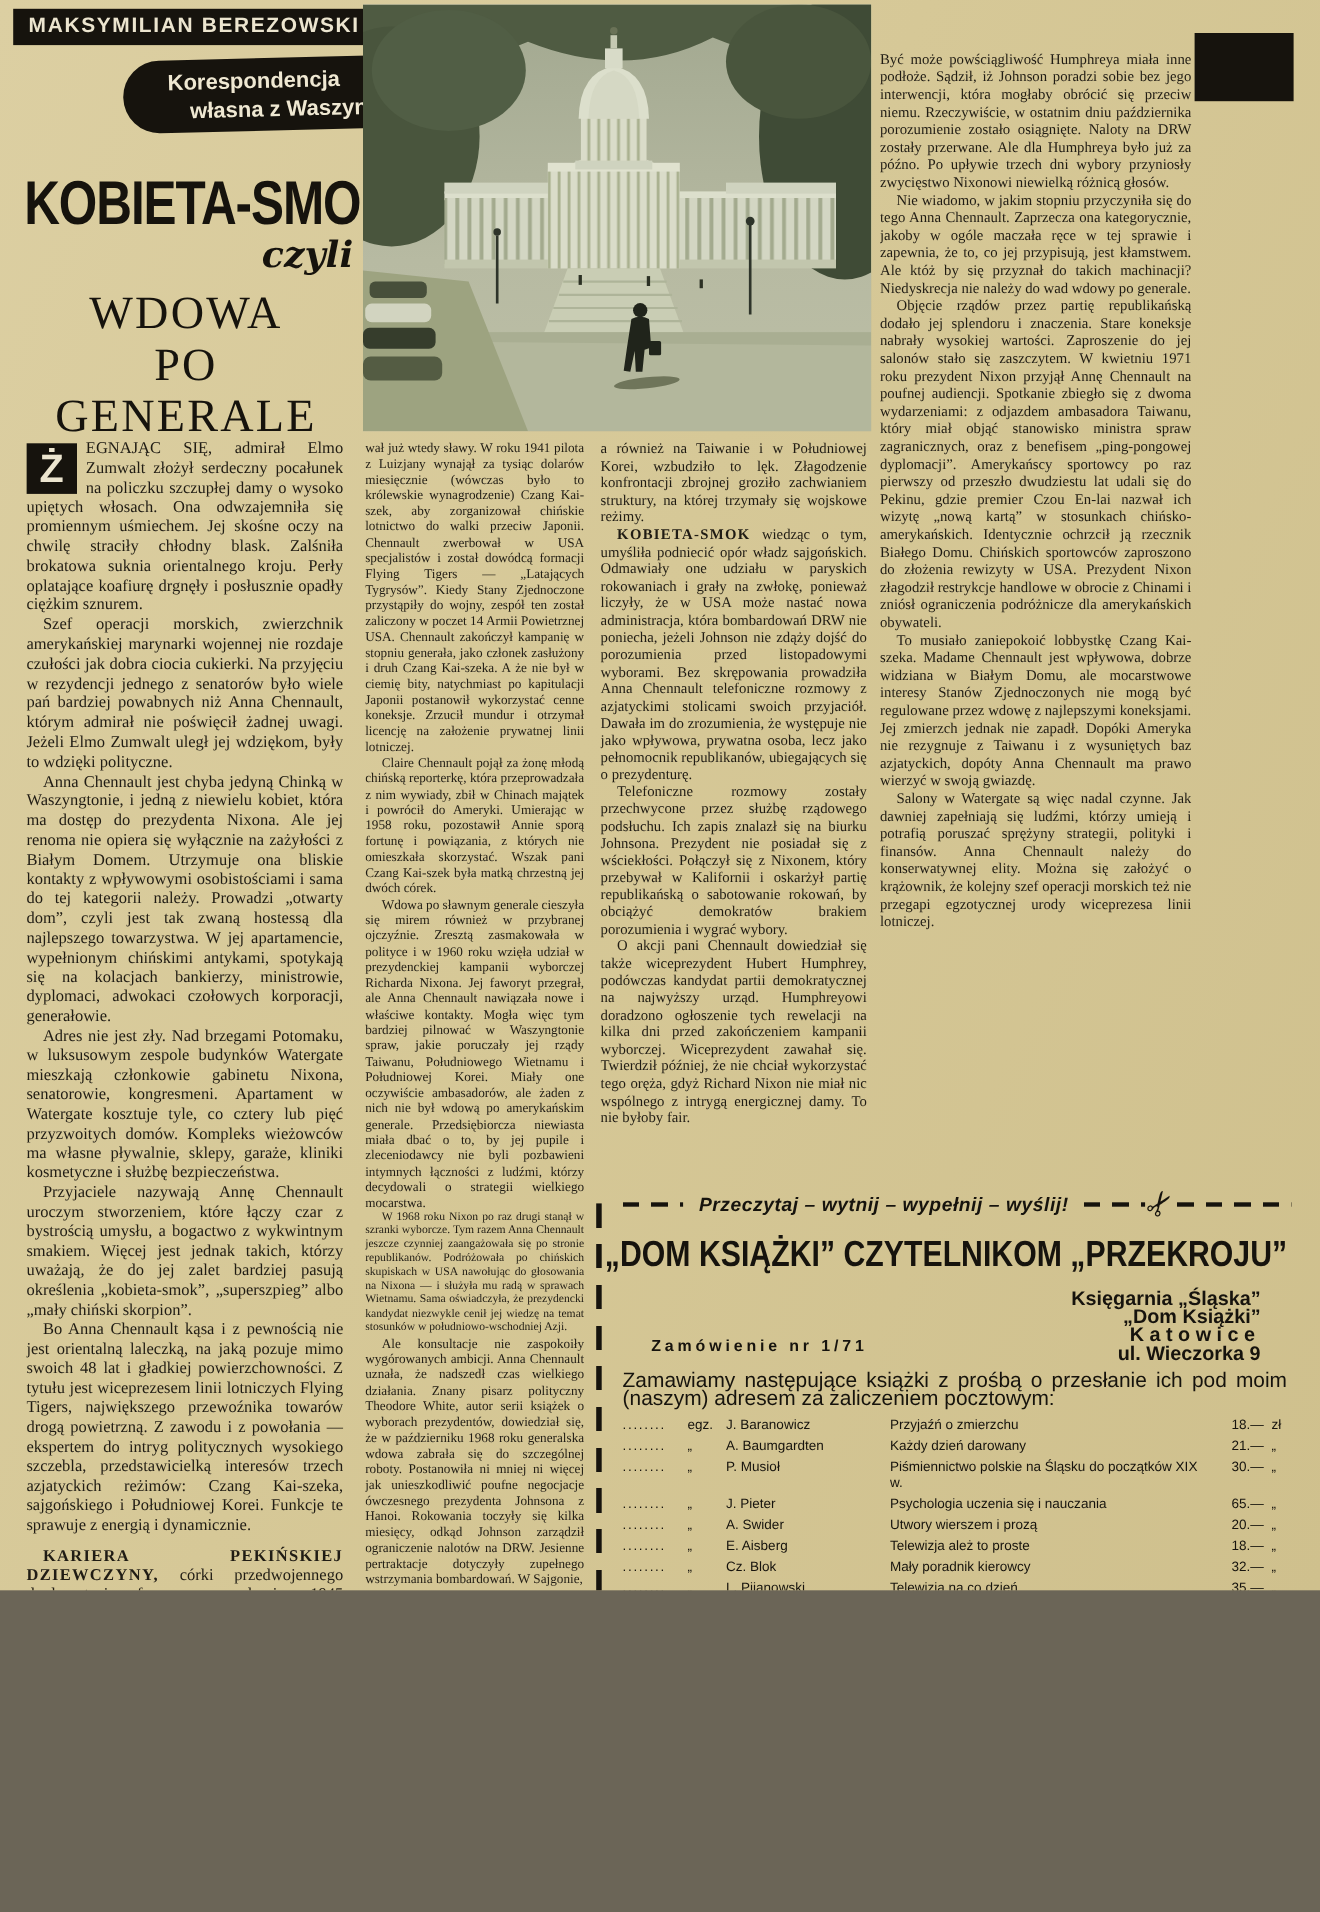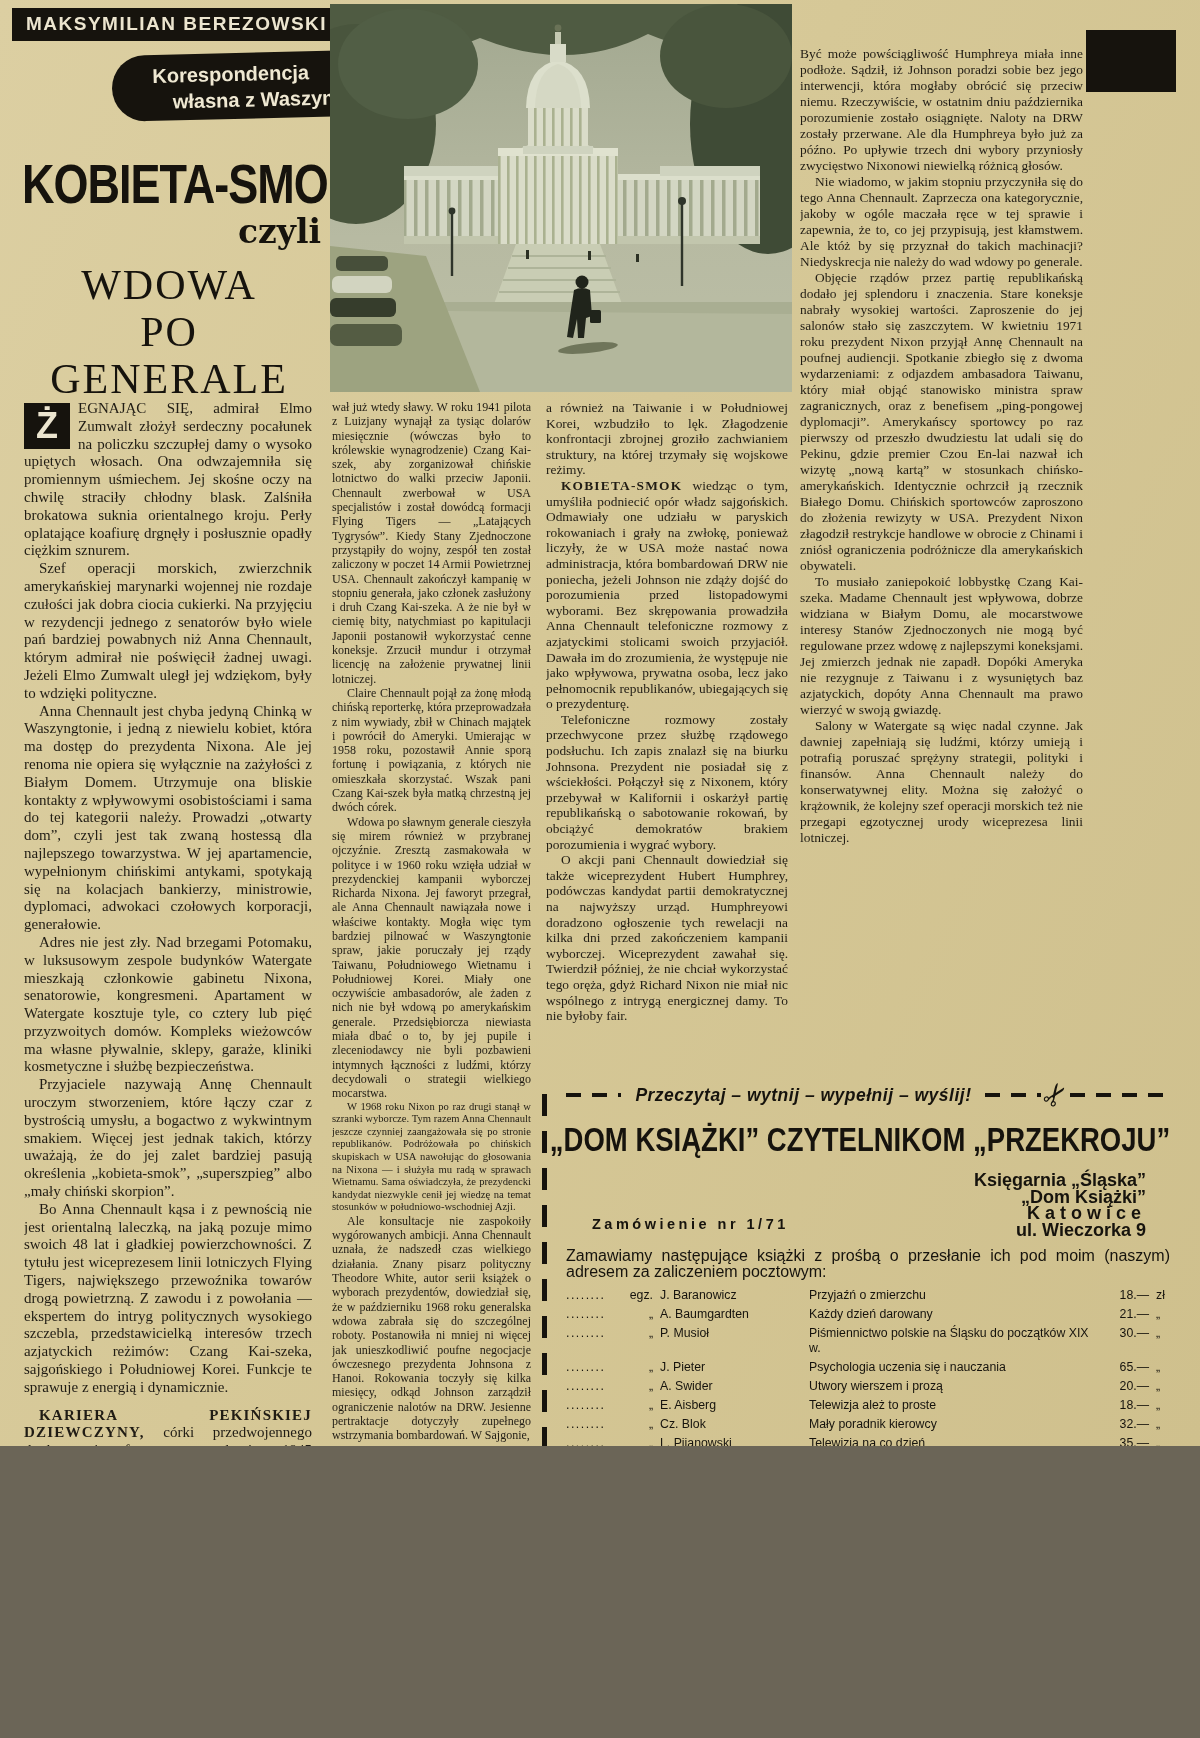--- a/index.html
+++ b/index.html
@@ -16,21 +16,21 @@
   .kicker{position:absolute;left:112px;top:52px;width:322px;height:66px;background:#16130d;
      color:#efe8d2;border-radius:33px;transform:rotate(-1.4deg);
      font-family:"Liberation Sans",sans-serif;font-weight:bold;font-size:20px;line-height:26px;
      padding-top:8px;text-align:center;}
   .kicker .k1{margin-right:84px;}
   .kicker .k2{margin-left:16px;}
   .main-title{position:absolute;left:22px;top:152px;font-family:"Liberation Sans",sans-serif;
      font-weight:bold;font-size:45px;letter-spacing:-1px;transform:scaleY(1.25);
      transform-origin:left top;color:#16130d;white-space:nowrap;}
   .czyli{position:absolute;left:238px;top:212px;font-family:"DejaVu Serif",serif;
-     font-weight:bold;font-size:33px;color:#16130d;}
+     font-style:italic;font-weight:bold;font-size:33px;color:#16130d;}
   .subtitle{position:absolute;left:16px;top:262px;width:306px;text-align:center;
      font-family:"Liberation Serif",serif;font-size:42px;line-height:47px;letter-spacing:2px;color:#16130d;}
 
   
   .photo{position:absolute;left:330px;top:4px;width:462px;height:388px;background:#aeb29c;overflow:hidden;}
   .photo svg{display:block;}
 
   .corner-mark{position:absolute;left:1086px;top:30px;width:90px;height:62px;background:#16130d;}
 
   
@@ -60,25 +60,25 @@
   .cut-label{font-weight:bold;font-style:italic;font-size:17.5px;letter-spacing:.5px;
      padding:0 14px;white-space:nowrap;}
   .scissors-top{font-size:30px;line-height:1;transform:rotate(-55deg);margin:0 2px;}
   .coupon-headline{text-align:center;font-weight:bold;font-size:27.5px;margin-top:14px;
      transform:scaleY(1.2);white-space:nowrap;}
   .coupon-meta{display:flex;justify-content:space-between;align-items:flex-end;margin:16px 34px 0 52px;}
   .order-no{font-weight:bold;font-size:14.5px;letter-spacing:3.5px;padding-bottom:6px;}
   .bookstore{text-align:right;font-size:18px;line-height:16.5px;}
   .bookstore .line{font-weight:bold;}
   .bookstore .line:nth-child(3){letter-spacing:5px;}
-  .coupon-intro{margin:10px 10px 0 26px;font-size:16px;line-height:15.5px;text-align:justify;}
+  .coupon-intro{margin:10px 10px 0 26px;font-size:19px;line-height:15.5px;text-align:justify;}
   .books{margin:9px 8px 0 26px;font-size:12.3px;line-height:14.6px;}
   .book-row{display:flex;align-items:flex-start;column-gap:7px;margin-bottom:4.5px;}
   .b-dots{width:52px;letter-spacing:1.5px;white-space:nowrap;overflow:hidden;flex:none;}
-  .b-qty{width:28px;flex:none;text-align:right;}
+  .b-qty{width:28px;flex:none;text-align:left;}
   .b-author{width:142px;flex:none;}
   .b-title{flex:1;}
   .b-price{width:46px;text-align:right;flex:none;}
   .b-unit{width:16px;flex:none;}
   .coupon-footer{margin:12px 10px 0 26px;font-size:13.8px;line-height:16.5px;text-align:justify;}
   .sig-row{display:flex;justify-content:flex-end;align-items:flex-end;margin:46px 14px 0 26px;font-size:12.5px;}
   .sig{margin-right:150px;}
   .code{font-weight:bold;}
   .scissors-big{position:absolute;left:-16px;top:474px;font-size:64px;line-height:1;transform:rotate(-78deg);}
 

